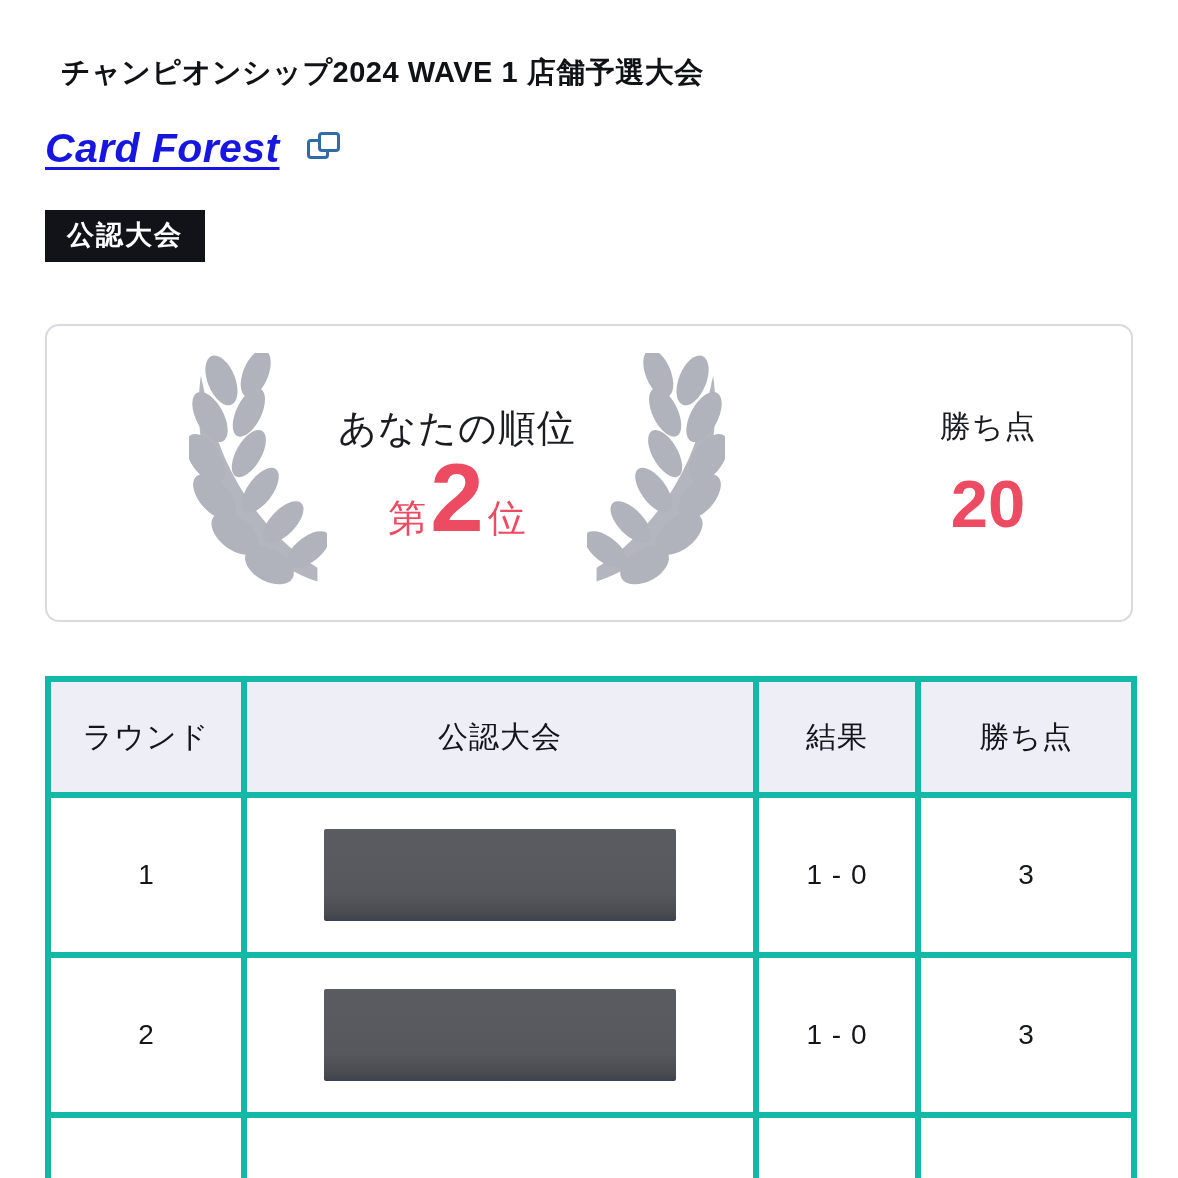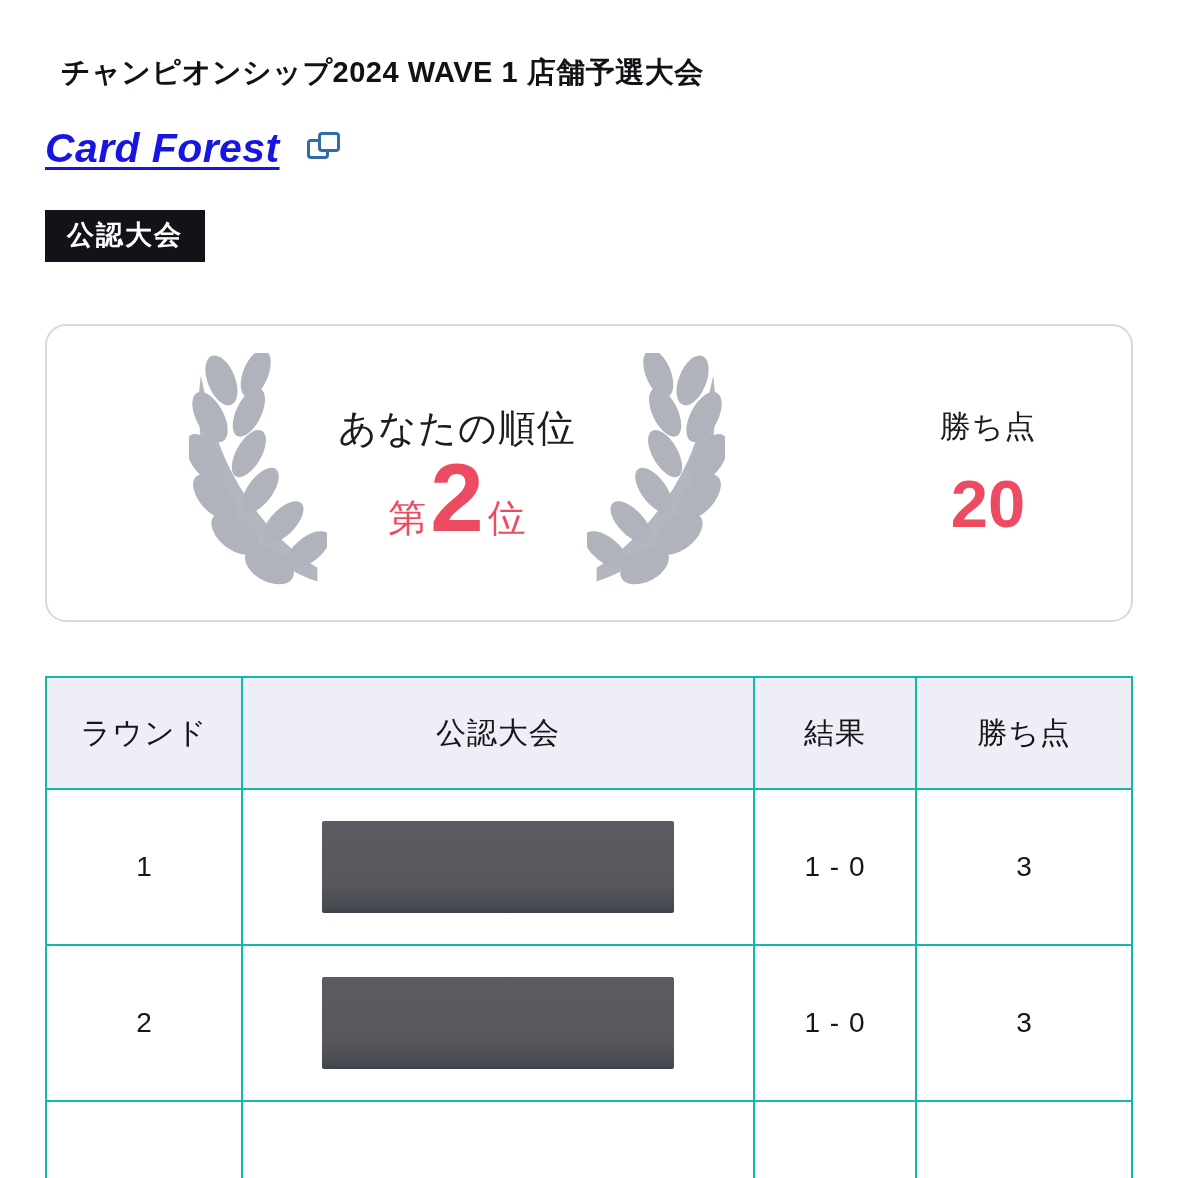--- a/index.html
+++ b/index.html
@@ -75,21 +75,21 @@
     letter-spacing: 2px;
     padding: 12px 22px 13px 22px;
     line-height: 1;
   }
 
   
   .rank-card {
     margin-top: 62px;
     height: 298px;
     border: 2px solid #d8d9e1;
-    border-radius: 21px;
+    border-radius: 14px;
     background: #fff;
     box-sizing: border-box;
     display: flex;
     align-items: center;
     position: relative;
   }
 
   .rank-block {
     flex: 1 1 auto;
     display: flex;
@@ -161,21 +161,21 @@
   
   .results-table {
     margin-top: 54px;
     width: 1088px;
     border-collapse: collapse;
     table-layout: fixed;
     background: #fff;
   }
   .results-table th,
   .results-table td {
-    border: 2px solid #14b8a6;
+    border: 6px solid #14b8a6;
     text-align: center;
     vertical-align: middle;
   }
   .results-table th {
     background: #eeeef7;
     height: 108px;
     font-size: 30px;
     font-weight: 400;
     color: #15161a;
     letter-spacing: 1px;

